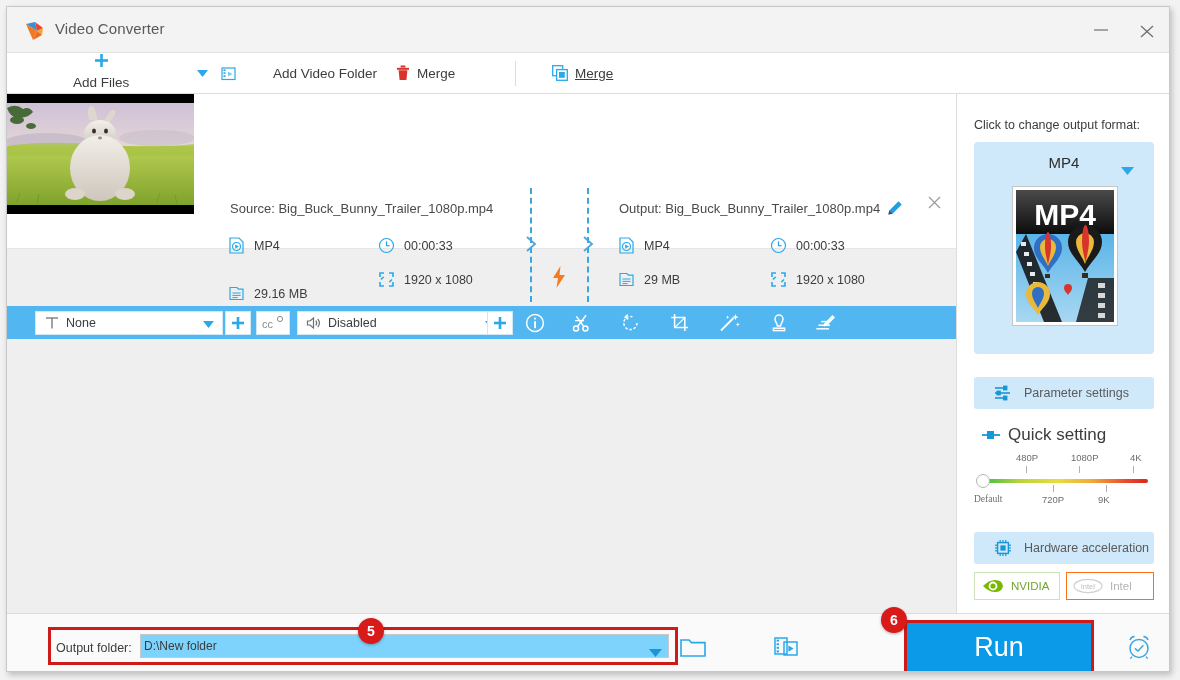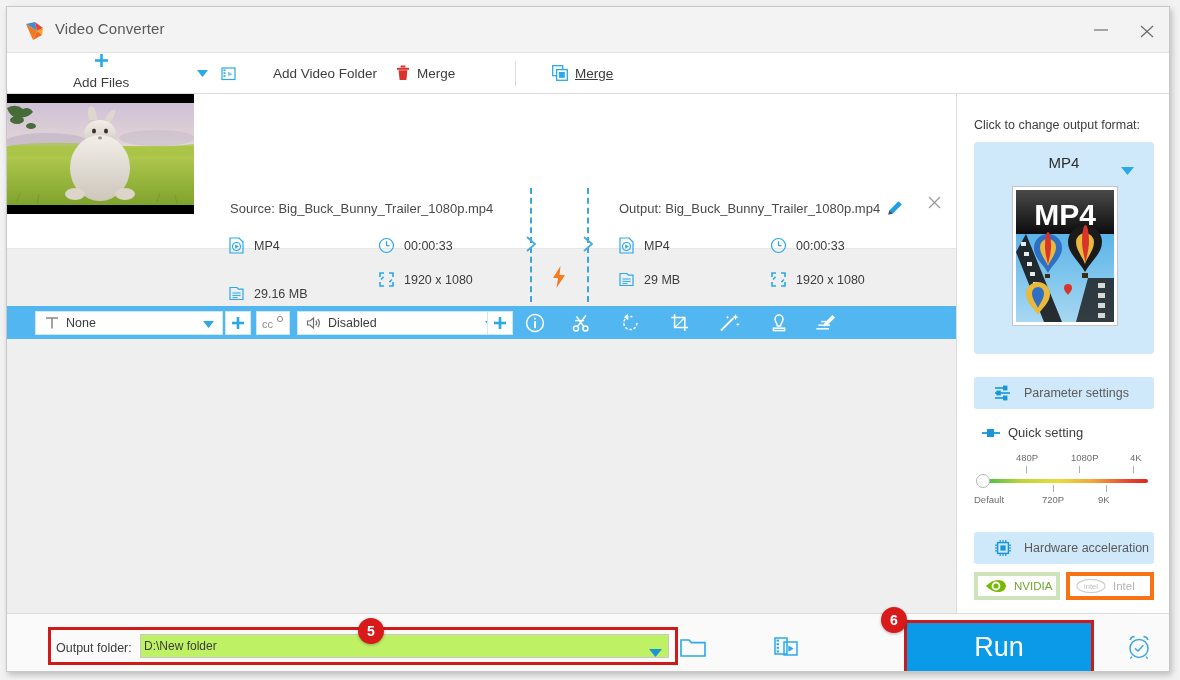--- a/index.html
+++ b/index.html
@@ -191,21 +191,21 @@
     font-size: 12.5px; color: #5a5a5a;
     cursor: default;
   }
   .sb-btn .ic { margin-left: 20px; margin-right: 12px; width: 18px; height: 18px; }
   .btn-param { top: 283px; }
   .btn-hw    { top: 438px; }
 
   .quick {
     position: absolute; left: 25px; top: 331px;
     display: flex; align-items: center; gap: 8px;
-    font-size: 13px; color: #3c3c3c;
+    font-size: 17px; color: #3c3c3c;
     cursor: default;
   }
 
   .slider { position: absolute; left: 17px; top: 358px; width: 180px; height: 62px; }
   .sl-track {
     position: absolute; left: 10px; top: 27px;
     width: 164px; height: 4px; border-radius: 2px;
     background: linear-gradient(90deg,#3fbf4a 0%,#b9d43a 22%,#e8dd3d 45%,#efa93a 66%,#e8452f 88%,#d82a1c 100%);
   }
   .sl-knob {
@@ -213,42 +213,42 @@
     width: 14px; height: 14px; border-radius: 50%;
     background: #fff; border: 1px solid #b5b5b5;
     cursor: default;
   }
   .sl-tick { position: absolute; width: 1px; height: 7px; background: #b0b0b0; }
   .sl-lab  { position: absolute; font-size: 9.5px; color: #6d6d6d; white-space: nowrap; }
 
   .accel-row { position: absolute; left: 17px; top: 478px; width: 180px; height: 28px; }
   .accel {
     position: absolute; top: 0; height: 28px;
-    border: 4px solid #f97316; background: #fff;
+    border: 1px solid #f97316; background: #fff;
     display: flex; align-items: center; gap: 7px;
     font-size: 11.5px; cursor: default;
   }
   .accel-nv { left: 0; width: 86px; border-color: #cfe3bb; color: #6fa52c; }
   .accel-in { left: 92px; width: 88px; color: #b4b4b4; }
 
   
   .bottom {
     position: absolute; left: 0; top: 606px;
     width: 1162px; height: 58px;
     background: #fafafa;
     border-top: 1px solid #dcdcdc;
   }
   .of-label {
     position: absolute; left: 49px; top: 634px;
     font-size: 12.5px; color: #3c3c3c;
   }
   .of-input {
     position: absolute; left: 133px; top: 627px;
     width: 529px; height: 24px;
-    background: #bef264; border: 1px solid #c8c8c8;
+    background: #7dd3fc; border: 1px solid #c8c8c8;
     font-size: 12px; color: #3c3c3c;
     padding-left: 3px; line-height: 22px;
     overflow: hidden; white-space: nowrap;
     cursor: text;
   }
   .of-caret { position: absolute; left: 642px; top: 636px; cursor: default; }
   .of-hl {
     position: absolute; left: 41px; top: 620px;
     width: 630px; height: 38px;
     border: 3px solid #cf1a1a;
@@ -701,21 +701,21 @@
       <div class="sl-tick" style="left:52px; top:14px;"></div>
       <div class="sl-tick" style="left:105px; top:14px;"></div>
       <div class="sl-tick" style="left:159px; top:14px;"></div>
 
       <div class="sl-track"></div>
       <div class="sl-knob"></div>
 
       <div class="sl-tick" style="left:79px; top:33px;"></div>
       <div class="sl-tick" style="left:132px; top:33px;"></div>
 
-      <div class="sl-lab" style="left:0px;  top:42px;">Default</div>
+      <div class="sl-lab" style="left:0px;  top:42px;font-family:Liberation Serif, serif;">Default</div>
       <div class="sl-lab" style="left:68px; top:42px;">720P</div>
       <div class="sl-lab" style="left:124px;top:42px;">9K</div>
     </div>
 
     <div class="sb-btn btn-hw">
       <svg class="ic" viewBox="0 0 18 18">
         <rect x="3.6" y="3.6" width="10.8" height="10.8" fill="none" stroke="#1796d8" stroke-width="1.4"></rect>
         <rect x="6.4" y="6.4" width="5.2" height="5.2" fill="#1796d8"></rect>
         <g stroke="#1796d8" stroke-width="1.2">
           <line x1="6.2" y1="1" x2="6.2" y2="3.6"></line>

